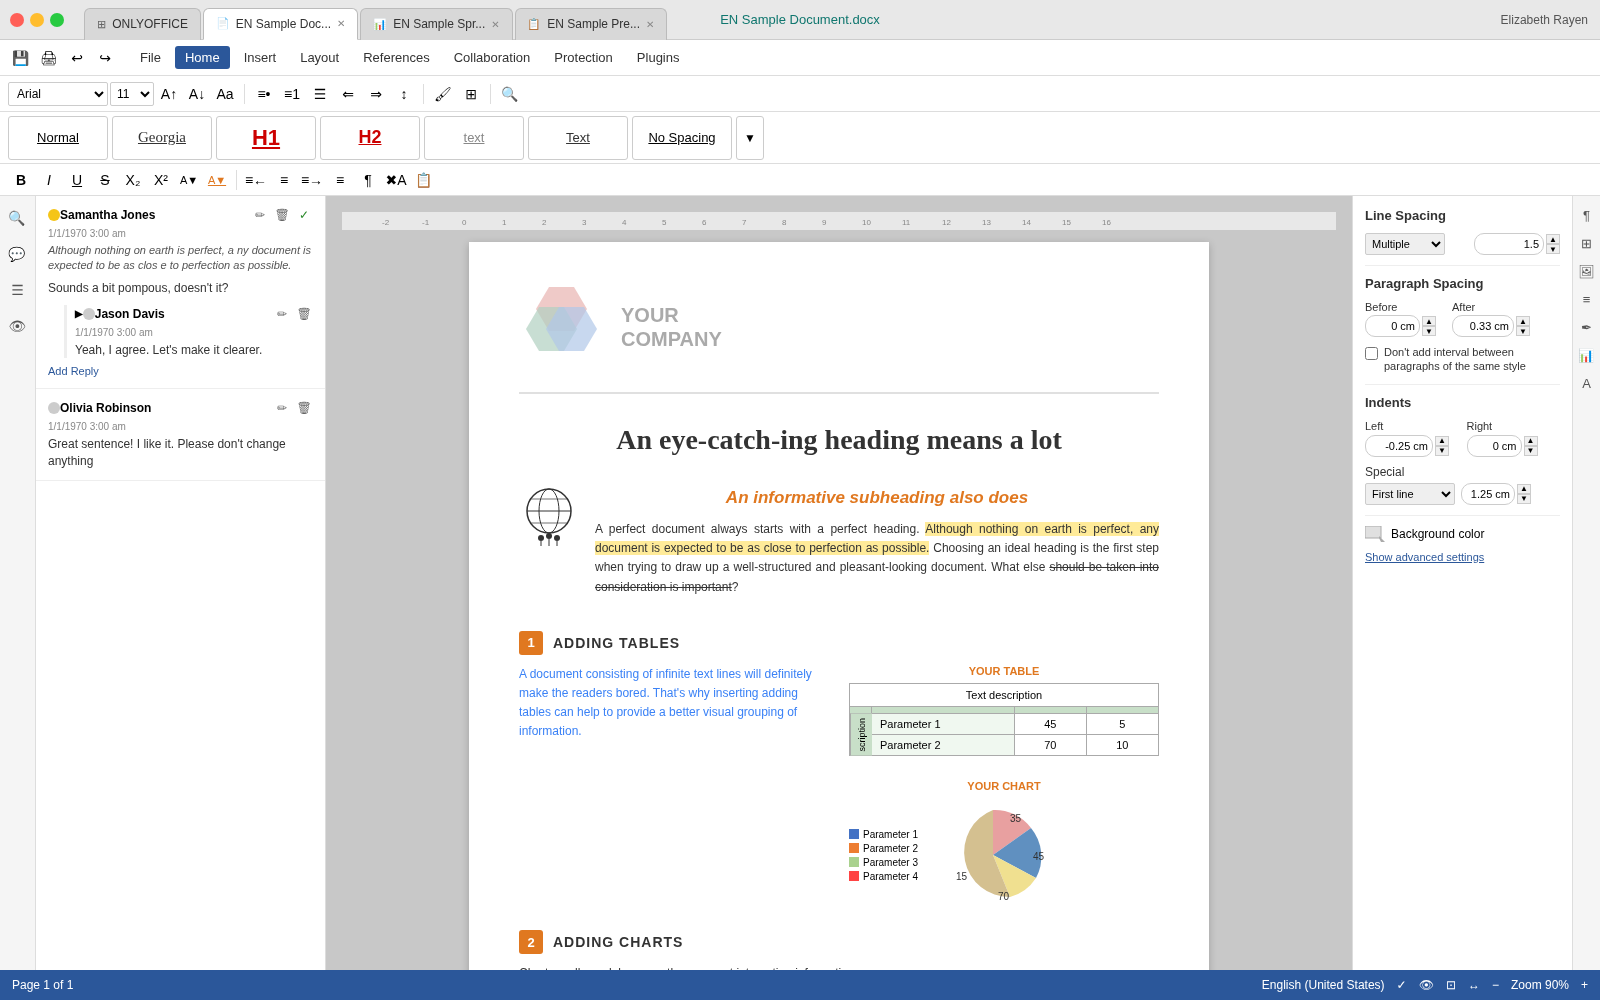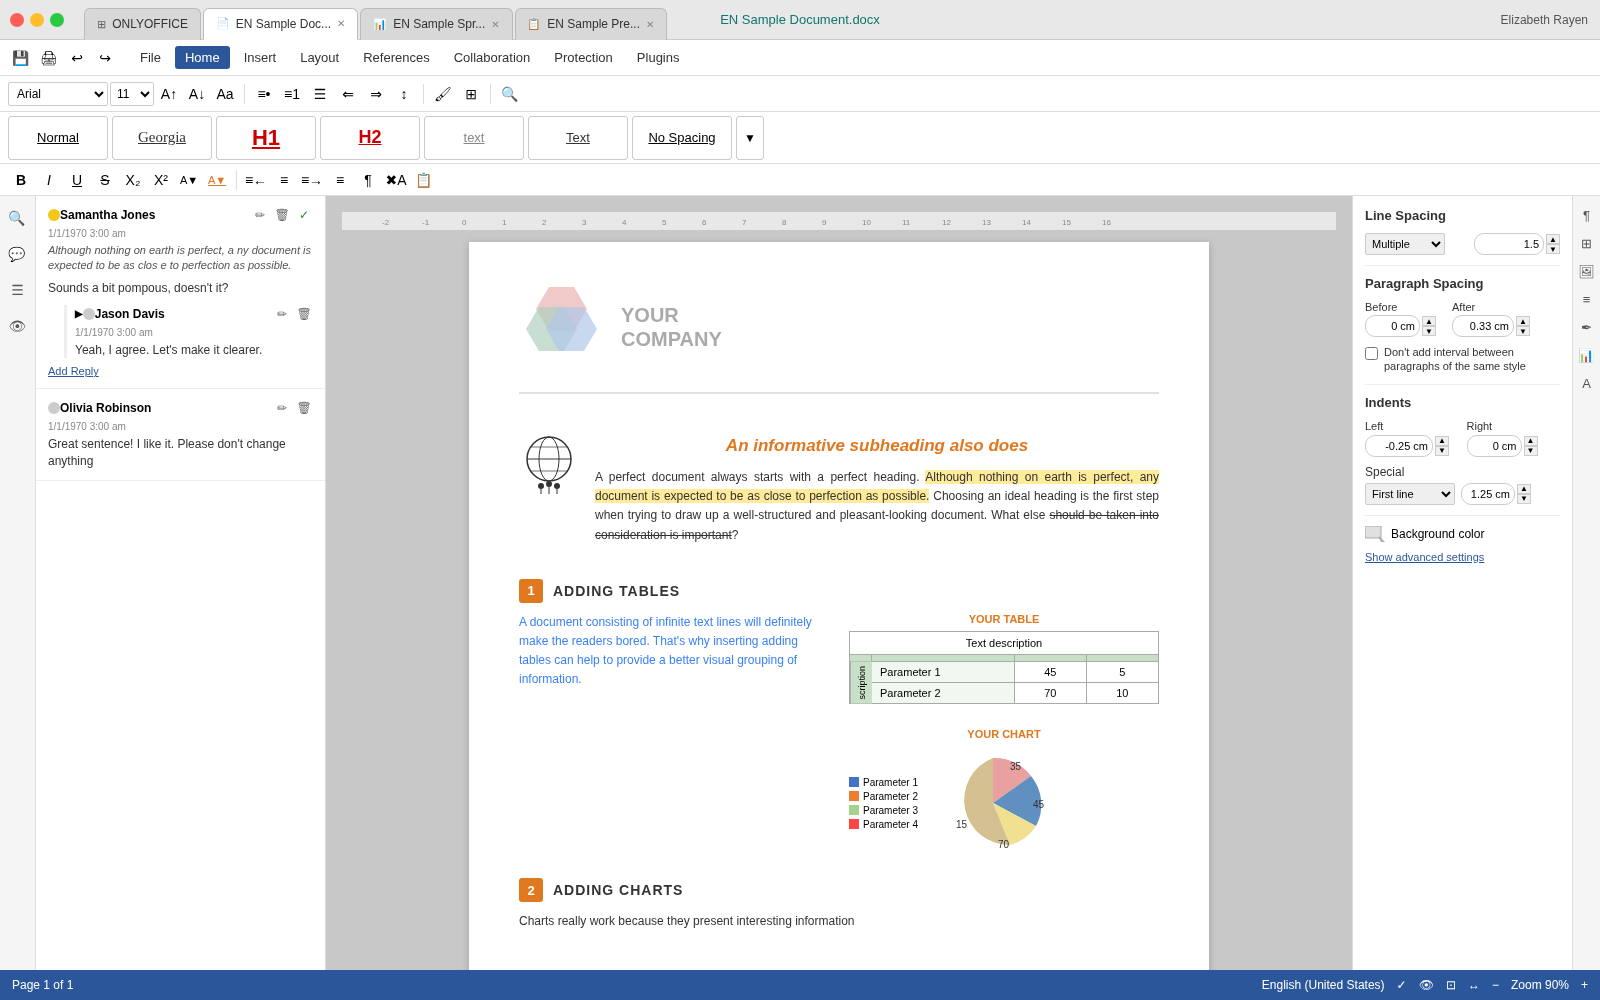--- a/index.html
+++ b/index.html
@@ -101,21 +101,21 @@
       flex-shrink: 0;
     }
     .comment-entry { padding: 10px 12px; border-bottom: 1px solid #eee; }
     .comment-header { display: flex; align-items: center; justify-content: space-between; margin-bottom: 4px; }
     .comment-user { display: flex; align-items: center; font-weight: bold; font-size: 12px; }
     .comment-avatar { width: 12px; height: 12px; background: #ccc; border-radius: 50%; }
     .comment-avatar.yellow { background: #f5c518; }
     .comment-date { font-size: 10px; color: #888; margin-bottom: 4px; }
     .comment-text { font-size: 11px; color: #555; line-height: 1.4; margin-bottom: 6px; font-style: italic; }
     .comment-body { font-size: 12px; color: #333; line-height: 1.4; }
-    .reply-link { font-size: 11px; color: #2b579a; cursor: pointer; text-decoration: underline; }
+    .reply-link { font-size: 11px; color: #2b579a; cursor: pointer; }
     .add-comment-btn { width: 100%; padding: 10px; background: #fff; border: none; border-top: 1px solid #eee; color: #2b579a; cursor: pointer; font-size: 12px; }
 
     
     .left-icons {
       width: 36px;
       background: #f5f5f5;
       border-right: 1px solid #ddd;
       display: flex;
       flex-direction: column;
       align-items: center;
@@ -447,20 +447,21 @@
 
           <svg width="90" height="90" viewBox="0 0 90 90">
             <polygon points="30,5 55,5 68,27 55,49 30,49 17,27" fill="#e8b4b0" opacity="0.7"></polygon>
             <polygon points="20,25 45,25 58,47 45,69 20,69 7,47" fill="#b0d0c0" opacity="0.7"></polygon>
             <polygon points="40,25 65,25 78,47 65,69 40,69 27,47" fill="#b0c8e8" opacity="0.7"></polygon>
           </svg>
           <div style="font-size:20px; color:#aaa; font-weight:bold; line-height:1.2;">YOUR<br>COMPANY</div>
         </div>
       </div>
 
+      <h1 class="doc-heading">An eye-catch-ing heading means a lot</h1>
 
       <div style="display:flex; gap:16px; align-items:flex-start;">
         <div style="flex-shrink:0;">
           <svg width="60" height="70" viewBox="0 0 60 70">
             <circle cx="30" cy="35" r="22" fill="none" stroke="#333" stroke-width="1.5"></circle>
             <ellipse cx="30" cy="35" rx="10" ry="22" fill="none" stroke="#333" stroke-width="1"></ellipse>
             <line x1="8" y1="35" x2="52" y2="35" stroke="#333" stroke-width="1"></line>
             <line x1="11" y1="23" x2="49" y2="23" stroke="#333" stroke-width="0.7"></line>
             <line x1="11" y1="47" x2="49" y2="47" stroke="#333" stroke-width="0.7"></line>
 

